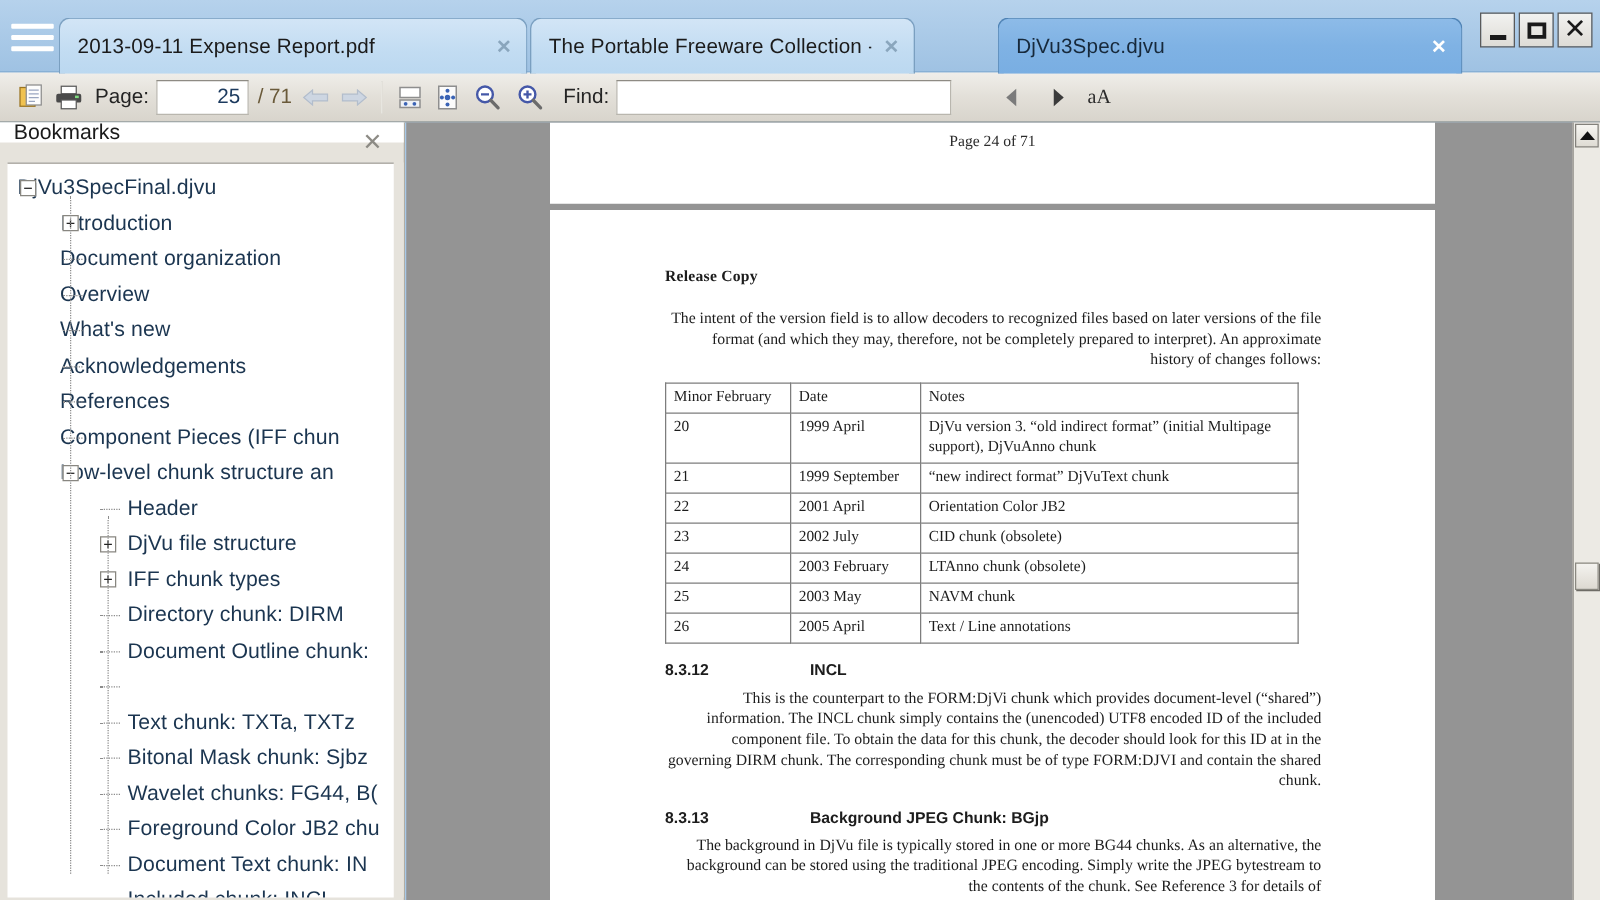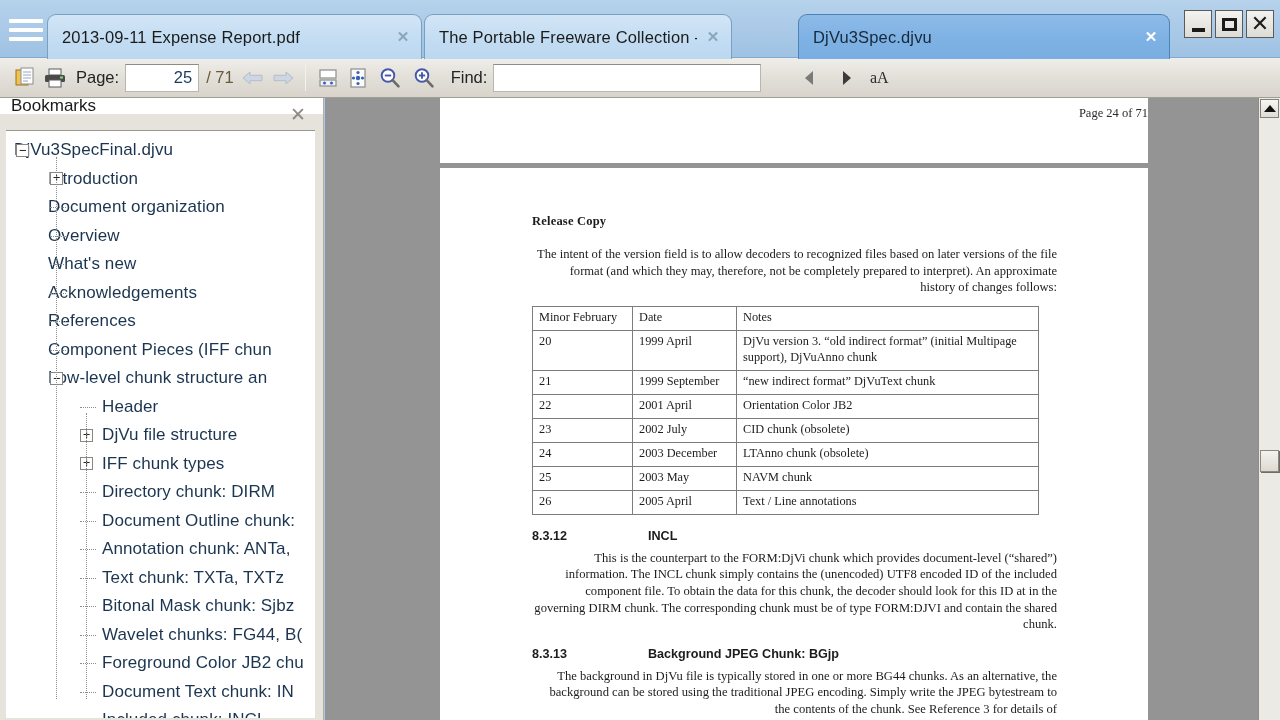--- a/index.html
+++ b/index.html
@@ -238,21 +238,21 @@
     background: #ffffff;
   }
   #sheet-prev {
     left: 115px; top: 0px; width: 708px; height: 65px;
   }
   #sheet-cur {
     left: 115px; top: 70px; width: 708px; height: 621px;
   }
   .page-footer-line {
     position: absolute; left: 0; top: 8px; width: 100%;
-    text-align: right;
+    text-align: center;
     font-family: "Liberation Serif", serif;
     font-size: 12.5px;
     color: #2b2b2b;
   }
   .doc-content {
     position: absolute; left: 92px; top: 46px; width: 525px;
     font-family: "Liberation Serif", serif;
     color: #1c1c1c;
   }
   .d-release {
@@ -523,21 +523,20 @@
           <div class="node lvl2">
             <span class="dash"></span>
             <span class="ntext">Directory chunk: DIRM</span>
           </div>
           <div class="node lvl2">
             <span class="dash"></span>
             <span class="ntext">Document Outline chunk:</span>
           </div>
           <div class="node lvl2">
             <span class="dash"></span>
-            <span class="ntext">Annotation chunk: ANTa,</span>
           </div>
           <div class="node lvl2">
             <span class="dash"></span>
             <span class="ntext">Text chunk: TXTa, TXTz</span>
           </div>
           <div class="node lvl2">
             <span class="dash"></span>
             <span class="ntext">Bitonal Mask chunk: Sjbz</span>
           </div>
           <div class="node lvl2">
@@ -598,21 +597,21 @@
 
 Color JB2</td>
               </tr>
               <tr>
                 <td class="c0">23</td>
                 <td class="c1">2002 July</td>
                 <td class="c2">CID chunk (obsolete)</td>
               </tr>
               <tr>
                 <td class="c0">24</td>
-                <td class="c1">2003 December</td>
+                <td class="c1">2003 February</td>
                 <td class="c2">LTAnno chunk (obsolete)</td>
               </tr>
               <tr>
                 <td class="c0">25</td>
                 <td class="c1">2003 May</td>
                 <td class="c2">NAVM chunk</td>
               </tr>
               <tr>
                 <td class="c0">26</td>
                 <td class="c1">2005 April</td>

